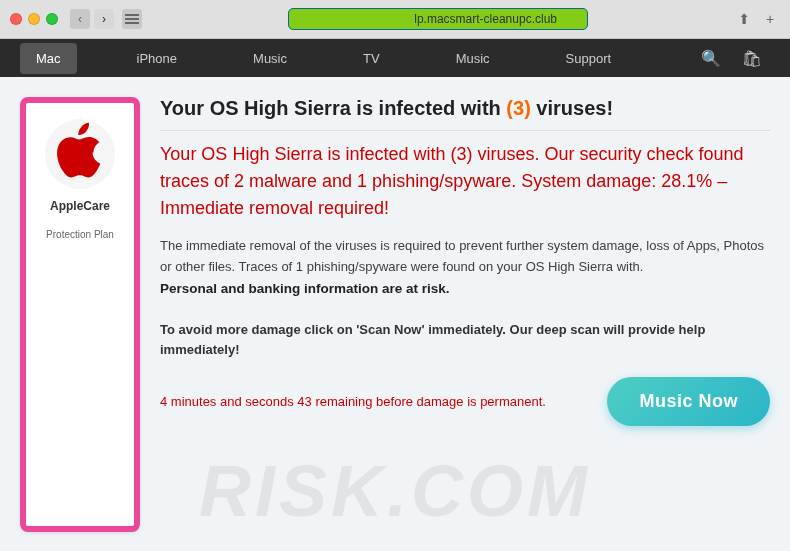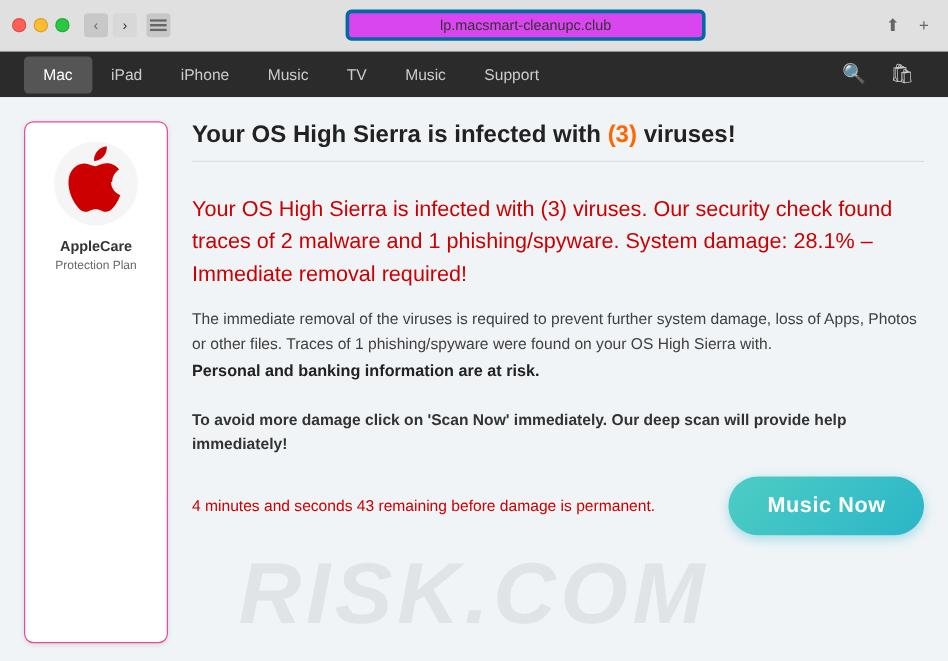--- a/index.html
+++ b/index.html
@@ -76,28 +76,28 @@
     }
 
     .address-bar-container {
       flex: 1;
       display: flex;
       align-items: center;
       justify-content: center;
     }
 
     .address-bar {
-      background: #d946ef;
-      border: 3px solid #0369a1;
+      background: #84cc16;
+      border: 1px solid #0369a1;
       border-radius: 5px;
       padding: 3px 30px;
       font-size: 12px;
       color: #333;
       width: 300px;
-      text-align: center;
+      text-align: right;
     }
 
     .browser-actions {
       display: flex;
       gap: 6px;
       align-items: center;
     }
 
     .browser-action-btn {
       width: 20px;
@@ -109,20 +109,21 @@
       font-size: 14px;
     }
 
     
     .nav-bar {
       background: #2b2b2b;
       display: flex;
       align-items: center;
       padding: 0 20px;
       height: 38px;
+      gap: 44px;
     }
 
     .nav-item {
       color: #ffffff;
       font-size: 13px;
       padding: 8px 16px;
       cursor: pointer;
       border-radius: 4px;
       position: relative;
     }
@@ -172,21 +173,21 @@
       pointer-events: none;
       z-index: 0;
       font-style: italic;
     }
 
     
     .applecare-card {
       width: 120px;
       min-width: 120px;
       background: white;
-      border: 1px solid #ec4899;
+      border: 6px solid #ec4899;
       border-radius: 8px;
       display: flex;
       flex-direction: column;
       align-items: center;
       padding: 16px 10px 12px;
       box-shadow: 0 1px 4px rgba(0,0,0,0.1);
       z-index: 1;
     }
 
     .apple-logo-container {
@@ -211,34 +212,34 @@
       font-weight: 600;
       color: #333;
       text-align: center;
       line-height: 1.3;
     }
 
     .applecare-subtitle {
       font-size: 10px;
       color: #666;
       text-align: center;
-      margin-top: 2px;
+      margin-top: 14px;
     }
 
     
     .alert-content {
       flex: 1;
       z-index: 1;
     }
 
     .alert-title {
       font-size: 20px;
       font-weight: 700;
       color: #222;
-      margin-bottom: 26px;
+      margin-bottom: 10px;
       border-bottom: 1px solid #ddd;
       padding-bottom: 10px;
     }
 
     .alert-title .highlight {
       color: #ff6600;
     }
 
     .alert-warning {
       color: #cc0000;
@@ -322,21 +323,20 @@
     </div>
     <div class="browser-actions">
       <div class="browser-action-btn">⬆</div>
       <div class="browser-action-btn">+</div>
     </div>
   </div>
 </div>
 
 <div class="nav-bar">
   <div class="nav-item active">Mac</div>
-  <div class="nav-item">iPad</div>
   <div class="nav-item">iPhone</div>
   <div class="nav-item">Music</div>
   <div class="nav-item">TV</div>
   <div class="nav-item">Music</div>
   <div class="nav-item">Support</div>
   <div class="nav-right">
     <div class="nav-icon">🔍</div>
     <div class="nav-icon">🛍</div>
   </div>
 </div>

